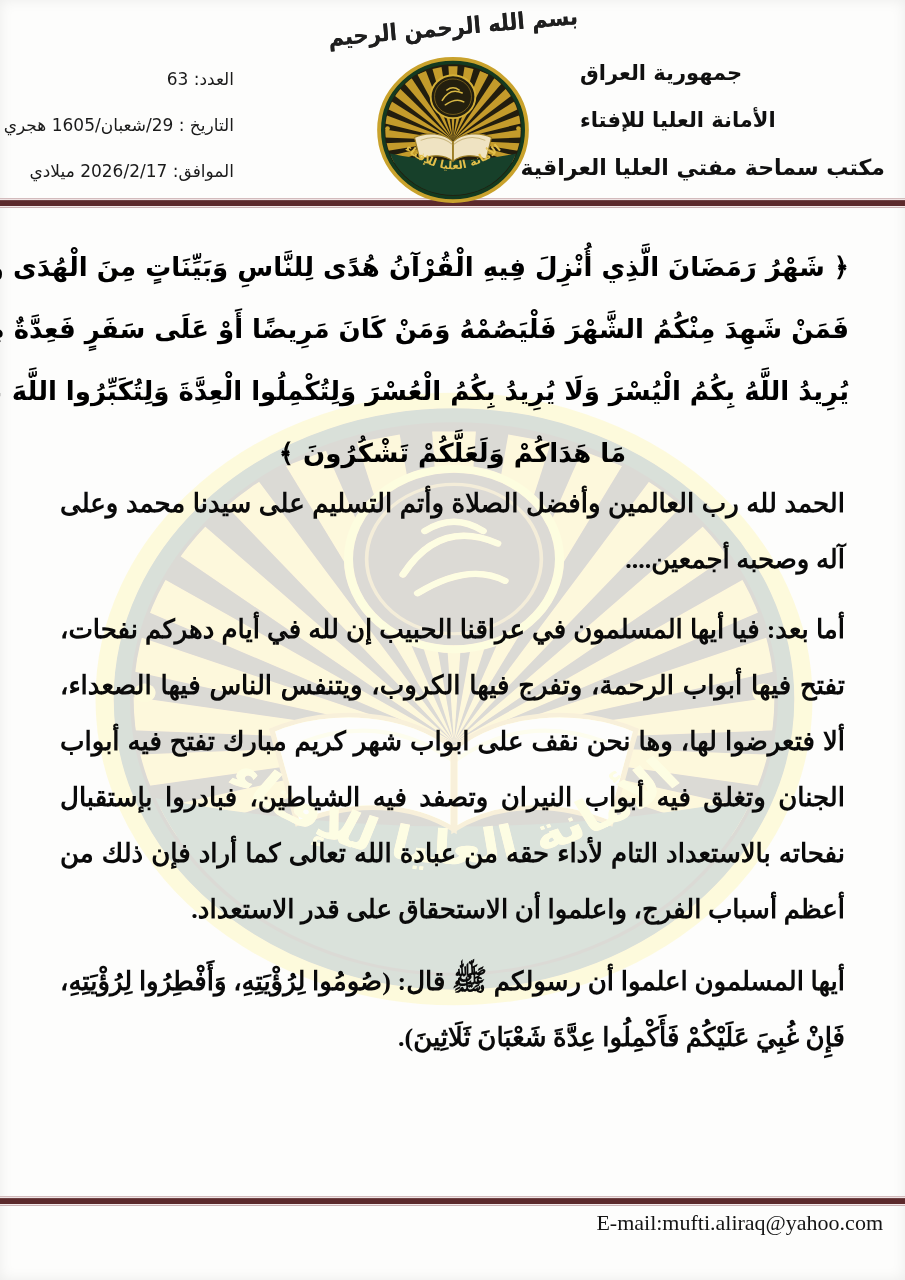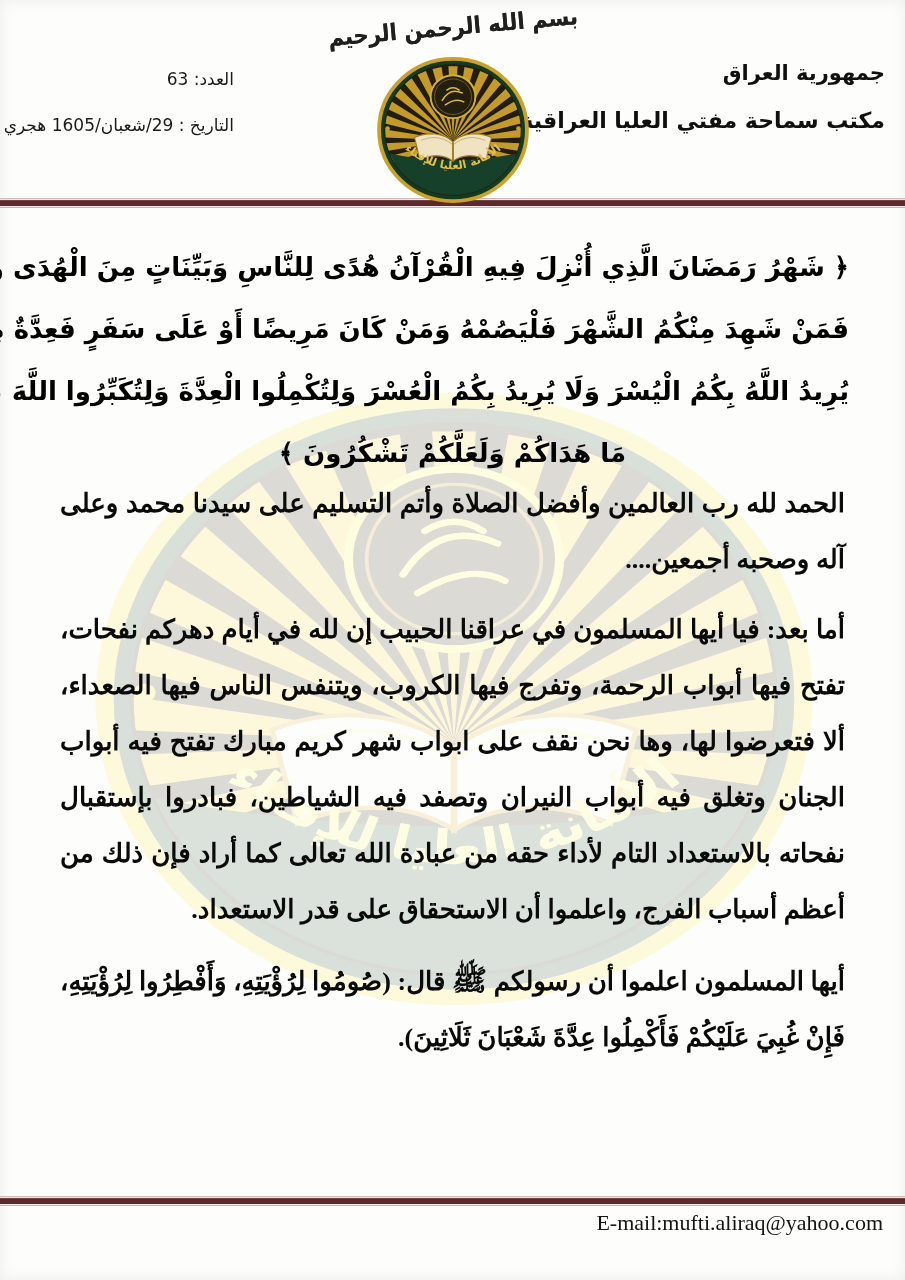--- a/index.html
+++ b/index.html
@@ -9,21 +9,21 @@
     font-family:"DejaVu Sans",sans-serif;direction:rtl;
     box-shadow:inset 0 0 14px rgba(0,0,0,.07);
   }
   
   .header-left{
     position:absolute;top:56px;left:72px;width:162px;z-index:2;
     font-size:17px;color:#1b1b1b;line-height:46px;white-space:nowrap;
   }
   .header-right{
     position:absolute;top:50px;right:20px;width:305px;z-index:2;
-    text-align:right;font-weight:bold;color:#101010;line-height:47px;white-space:nowrap;
+    text-align:left;font-weight:bold;color:#101010;line-height:47px;white-space:nowrap;
   }
   .header-right .org1,.header-right .org2{font-size:21px;}
   .header-right .org3{font-size:22px;}
   .bismillah{
     position:absolute;top:14px;left:50%;z-index:2;
     transform:translateX(-50%) rotate(-5deg) scaleX(.92);
     font-size:23px;font-weight:bold;color:#1f1f1f;white-space:nowrap;
     text-shadow:0 0 .4px #333;
   }
   .emblem-svg{position:absolute;top:56px;left:376px;width:154px;height:148px;z-index:3;}
@@ -115,29 +115,31 @@
 
 <div class="page">
 
   <svg class="watermark" viewBox="0 0 200 200" preserveAspectRatio="none">
     <use href="#emblem"></use>
   </svg>
 
   <div class="header-left">
     <div>العدد: 63</div>
     <div>التاريخ : 29/شعبان/1605 هجري</div>
+    <div>الموافق: 2026/2/17 ميلادي</div>
   </div>
 
   <div class="bismillah">بسم الله الرحمن الرحيم</div>
   <svg class="emblem-svg" viewBox="0 0 200 200" preserveAspectRatio="none">
     <use href="#emblem"></use>
   </svg>
 
   <div class="header-right">
     <div class="org1">جمهورية العراق</div>
+    <div class="org2">الأمانة العليا للإفتاء</div>
     <div class="org3">مكتب سماحة مفتي العليا العراقية</div>
   </div>
 
   <div class="divider divider-top"></div>
 
   <div class="quran">
     <div class="quran-line">﴿ شَهْرُ رَمَضَانَ الَّذِي أُنْزِلَ فِيهِ الْقُرْآنُ هُدًى لِلنَّاسِ وَبَيِّنَاتٍ مِنَ الْهُدَى وَالْفُرْقَانِ</div>
     <div class="quran-line">فَمَنْ شَهِدَ مِنْكُمُ الشَّهْرَ فَلْيَصُمْهُ وَمَنْ كَانَ مَرِيضًا أَوْ عَلَى سَفَرٍ فَعِدَّةٌ مِنْ أَيَّامٍ أُخَرَ</div>
     <div class="quran-line">يُرِيدُ اللَّهُ بِكُمُ الْيُسْرَ وَلَا يُرِيدُ بِكُمُ الْعُسْرَ وَلِتُكْمِلُوا الْعِدَّةَ وَلِتُكَبِّرُوا اللَّهَ عَلَى</div>
     <div class="quran-line">مَا هَدَاكُمْ وَلَعَلَّكُمْ تَشْكُرُونَ ﴾</div>

